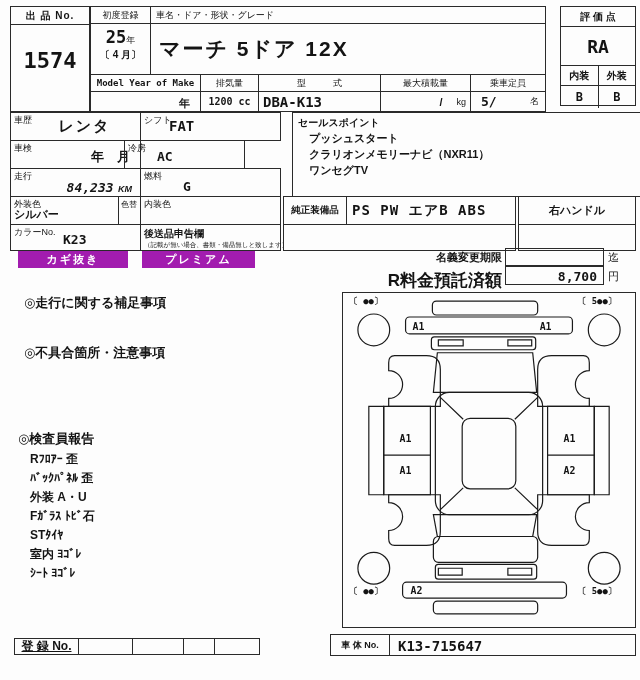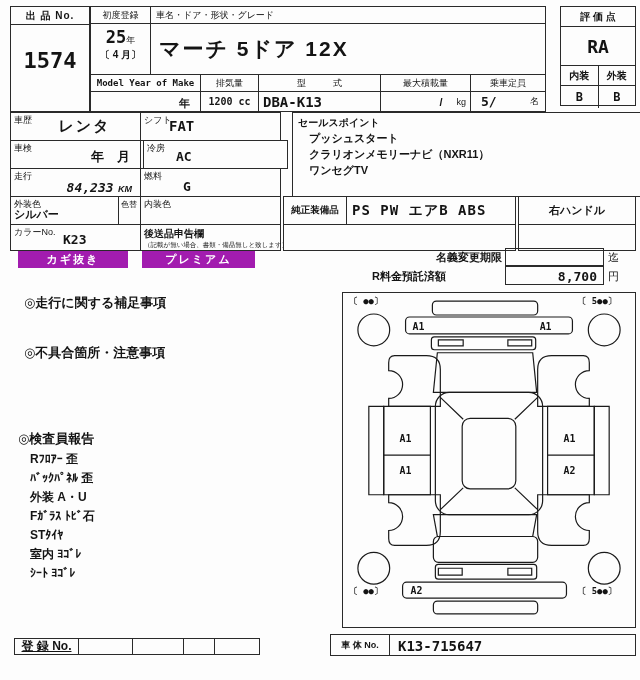--- a/index.html
+++ b/index.html
@@ -101,21 +101,21 @@
   </div>
   <div class="box" style="left:10px;top:112px;width:131px;height:29px;">
     <span class="lbl" style="position:absolute;top:2px;left:3px;">車歴</span>
     <div class="ctr b" style="height:100%;font-size:15px;letter-spacing:2px;padding-left:18px;">レンタ</div>
   </div>
 
   <div class="box" style="left:10px;top:140px;width:131px;height:29px;">
     <span class="lbl" style="position:absolute;top:2px;left:3px;">車検</span>
     <div class="b" style="text-align:right;padding:7px 10px 0 0;font-size:13px;">年　月</div>
   </div>
-  <div class="box" style="left:143px;top:140px;width:145px;height:29px;">
+  <div class="box" style="left:124px;top:140px;width:121px;height:29px;">
     <span class="lbl" style="position:absolute;top:2px;left:3px;">冷房</span>
     <span class="mono b" style="position:absolute;top:8px;left:32px;font-size:13px;">AC</span>
   </div>
 
   <div class="box" style="left:10px;top:168px;width:131px;height:29px;">
     <span class="lbl" style="position:absolute;top:2px;left:3px;">走行</span>
     <div style="text-align:right;padding:9px 8px 0 0;font-style:italic;">
       <span class="mono b" style="font-size:13px;">84,233</span>
       <span class="b" style="font-size:9px;">KM</span>
     </div>
@@ -166,21 +166,21 @@
 
   <div class="badge" style="left:18px;top:251px;width:110px;height:17px;">カギ抜き</div>
   <div class="badge" style="left:142px;top:251px;width:113px;height:17px;">プレミアム</div>
 
   <div class="nob b" style="left:380px;top:250px;width:122px;text-align:right;font-size:11px;">名義変更期限</div>
   <div class="box" style="left:505px;top:248px;width:99px;height:18px;">
     <div class="mono b" style="text-align:right;padding:2px 5px 0 0;font-size:12px;"></div>
   </div>
   <div class="nob" style="left:608px;top:250px;font-size:11px;">迄</div>
 
-  <div class="nob b" style="left:372px;top:269px;width:130px;text-align:left;font-size:11px;">R料金預託済額</div>
+  <div class="nob b" style="left:372px;top:269px;width:130px;text-align:right;font-size:17px;">R料金預託済額</div>
   <div class="box" style="left:505px;top:266px;width:99px;height:19px;">
     <div class="mono b" style="text-align:right;padding:2px 6px 0 0;font-size:13px;">8,700</div>
   </div>
   <div class="nob" style="left:608px;top:269px;font-size:11px;">円</div>
 
   <div class="nob b" style="left:24px;top:294px;font-size:13px;">◎走行に関する補足事項</div>
   <div class="nob b" style="left:24px;top:344px;font-size:13px;">◎不具合箇所・注意事項</div>
 
   <div class="nob b" style="left:18px;top:430px;font-size:13px;">◎検査員報告</div>
   <div class="nob" style="left:30px;top:450px;">

